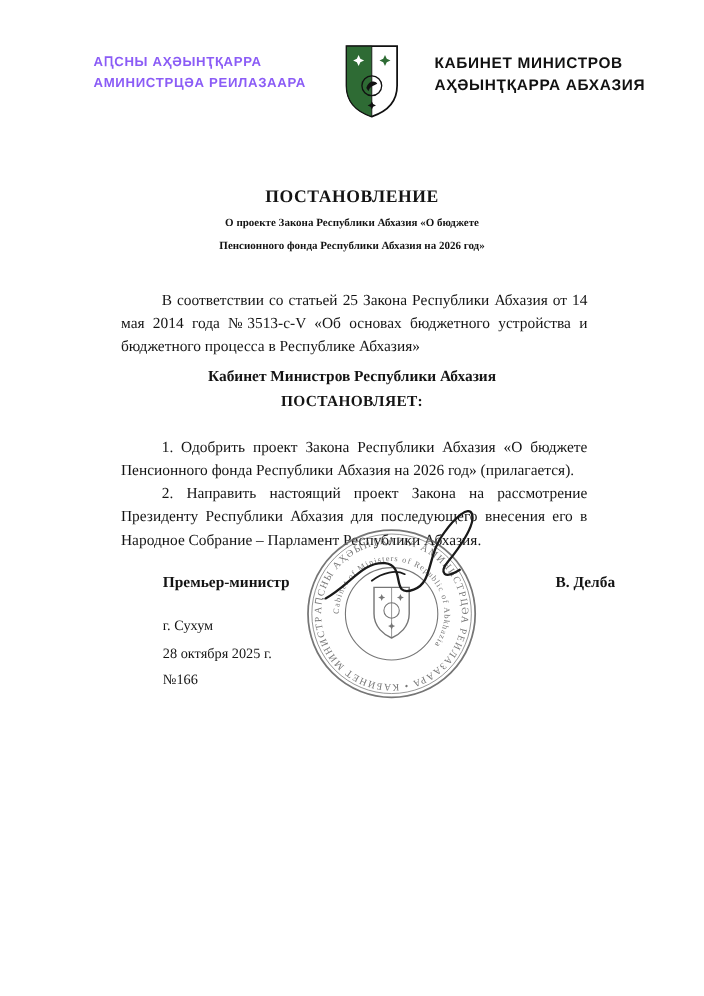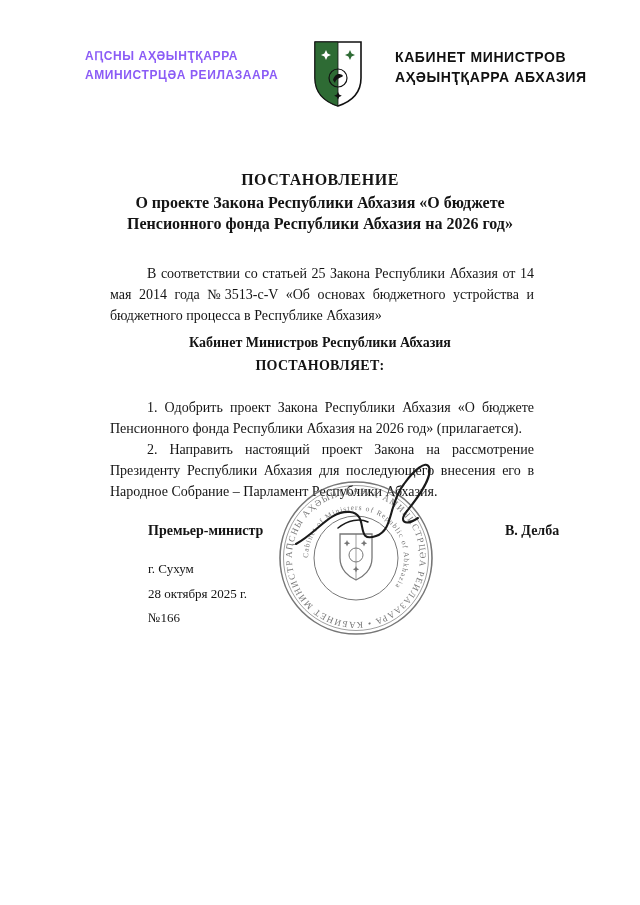--- a/index.html
+++ b/index.html
@@ -26,21 +26,21 @@
     letter-spacing:0.6px; color:#111;
   }
   .emblem { position:absolute; top:40px; left:312px; width:52px; height:68px; }
   
   .doc-title {
     position:absolute; top:151px; left:0; width:640px;
     text-align:center; font-weight:bold; font-size:16px; letter-spacing:0.5px;margin-top:20px;
   }
   .doc-subtitle {
     position:absolute; top:192px; left:70px; width:500px;
-    text-align:center; font-weight:bold; font-size:16px; line-height:21px;
+    text-align:center; font-weight:bold; font-size:10px; line-height:21px;
   }
   
   .par {
     position:absolute; left:110px; width:424px;
     font-size:14px; line-height:21px;
     text-align:justify; text-indent:37px;
   }
   .par-1 { top:249px; }
   .par-i1 { top:383px; }
   .par-i2 { top:425px; }

